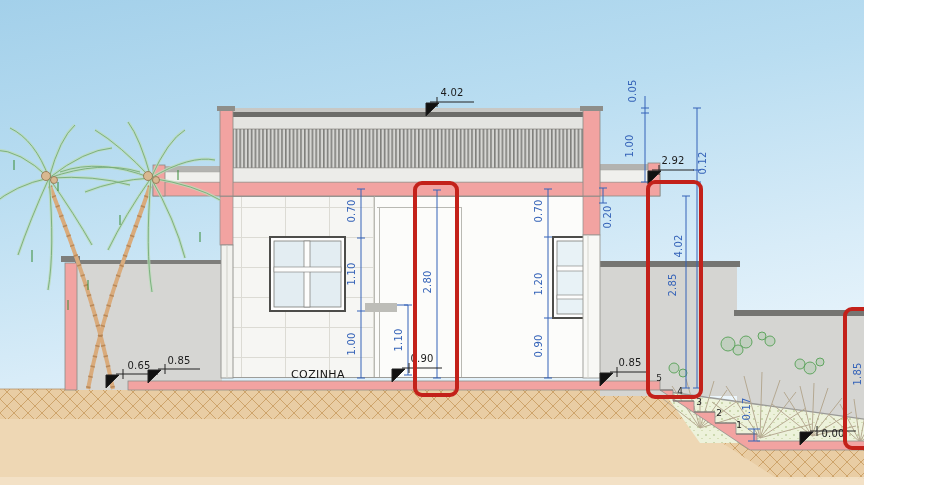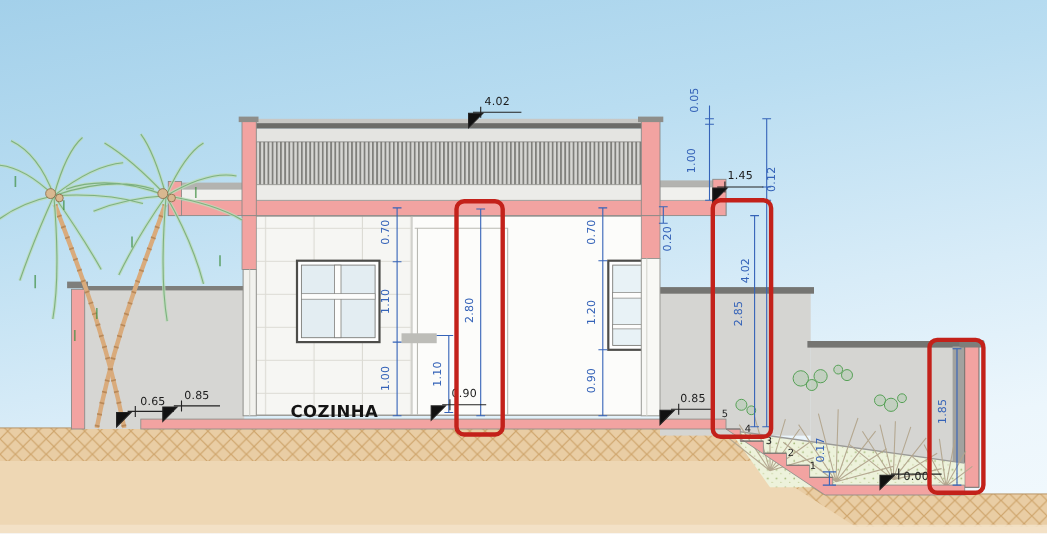--- a/index.html
+++ b/index.html
@@ -1,30 +1,30 @@
 <!DOCTYPE html>
 <html><head>
 <meta charset="utf-8">
 <style>
   html,body{margin:0;padding:0;background:#fff;}
   .canvas{
-    position:relative;width:952px;height:485px;overflow:hidden;
+    position:relative;width:864px;height:485px;overflow:hidden;
     background:linear-gradient(170deg,#a3d0ea 0%,#b9ddf1 30%,#d8ecf8 60%,#ecf6fc 82%,#f2f9fd 100%);
     font-family:"DejaVu Sans",sans-serif;
   }
   .scene{position:absolute;left:0;top:0;}
   .lbl{
     position:absolute;color:#3563b8;font-size:10px;line-height:1;white-space:nowrap;
     transform:translate(-50%,-50%) rotate(-90deg);letter-spacing:.2px;
   }
   .lbl.hz{transform:translate(-50%,-50%);}
   .lbl.blk{color:#1b1b1b;}
   .room{
-    position:absolute;transform:translate(-50%,-50%);font-weight:bold;font-size:15px;
-    color:#141414;letter-spacing:.4px;white-space:nowrap;
+    position:absolute;transform:translate(-50%,-50%);font-weight:normal;font-size:11px;
+    color:#141414;letter-spacing:.4px;white-space:nowrap;margin-left:14px;
   }
   .stepnum{position:absolute;transform:translate(-50%,-50%);font-size:9px;color:#222;line-height:1;}
   .hbox{position:absolute;border:4px solid #c3211a;border-radius:9px;box-sizing:border-box;}
 </style>
 </head>
 <body>
 
 <div class="canvas">
 
 <svg class="scene" width="952" height="485" viewBox="0 0 952 485">
@@ -238,21 +238,21 @@
 <span class="lbl" style="left:633px;top:91px">0.05</span>
 <span class="lbl" style="left:630px;top:146px">1.00</span>
 <span class="lbl" style="left:703px;top:163px">0.12</span>
 <span class="lbl" style="left:608px;top:217px">0.20</span>
 <span class="lbl" style="left:679px;top:246px">4.02</span>
 <span class="lbl" style="left:673px;top:285px">2.85</span>
 <span class="lbl" style="left:747px;top:409px">0.17</span>
 <span class="lbl" style="left:858px;top:374px">1.85</span>
 
 <span class="lbl hz blk" style="left:452px;top:93px">4.02</span>
-<span class="lbl hz blk" style="left:673px;top:161px">1.45</span>
+<span class="lbl hz blk" style="left:673px;top:161px">2.92</span>
 <span class="lbl hz blk" style="left:139px;top:366px">0.65</span>
 <span class="lbl hz blk" style="left:179px;top:361px">0.85</span>
 <span class="lbl hz blk" style="left:422px;top:359px">0.90</span>
 <span class="lbl hz blk" style="left:630px;top:363px">0.85</span>
 <span class="lbl hz blk" style="left:833px;top:434px">0.00</span>
 
 <span class="room" style="left:304px;top:374px">COZINHA</span>
 
 <span class="stepnum" style="left:659px;top:378px">5</span>
 <span class="stepnum" style="left:680px;top:391px">4</span>

